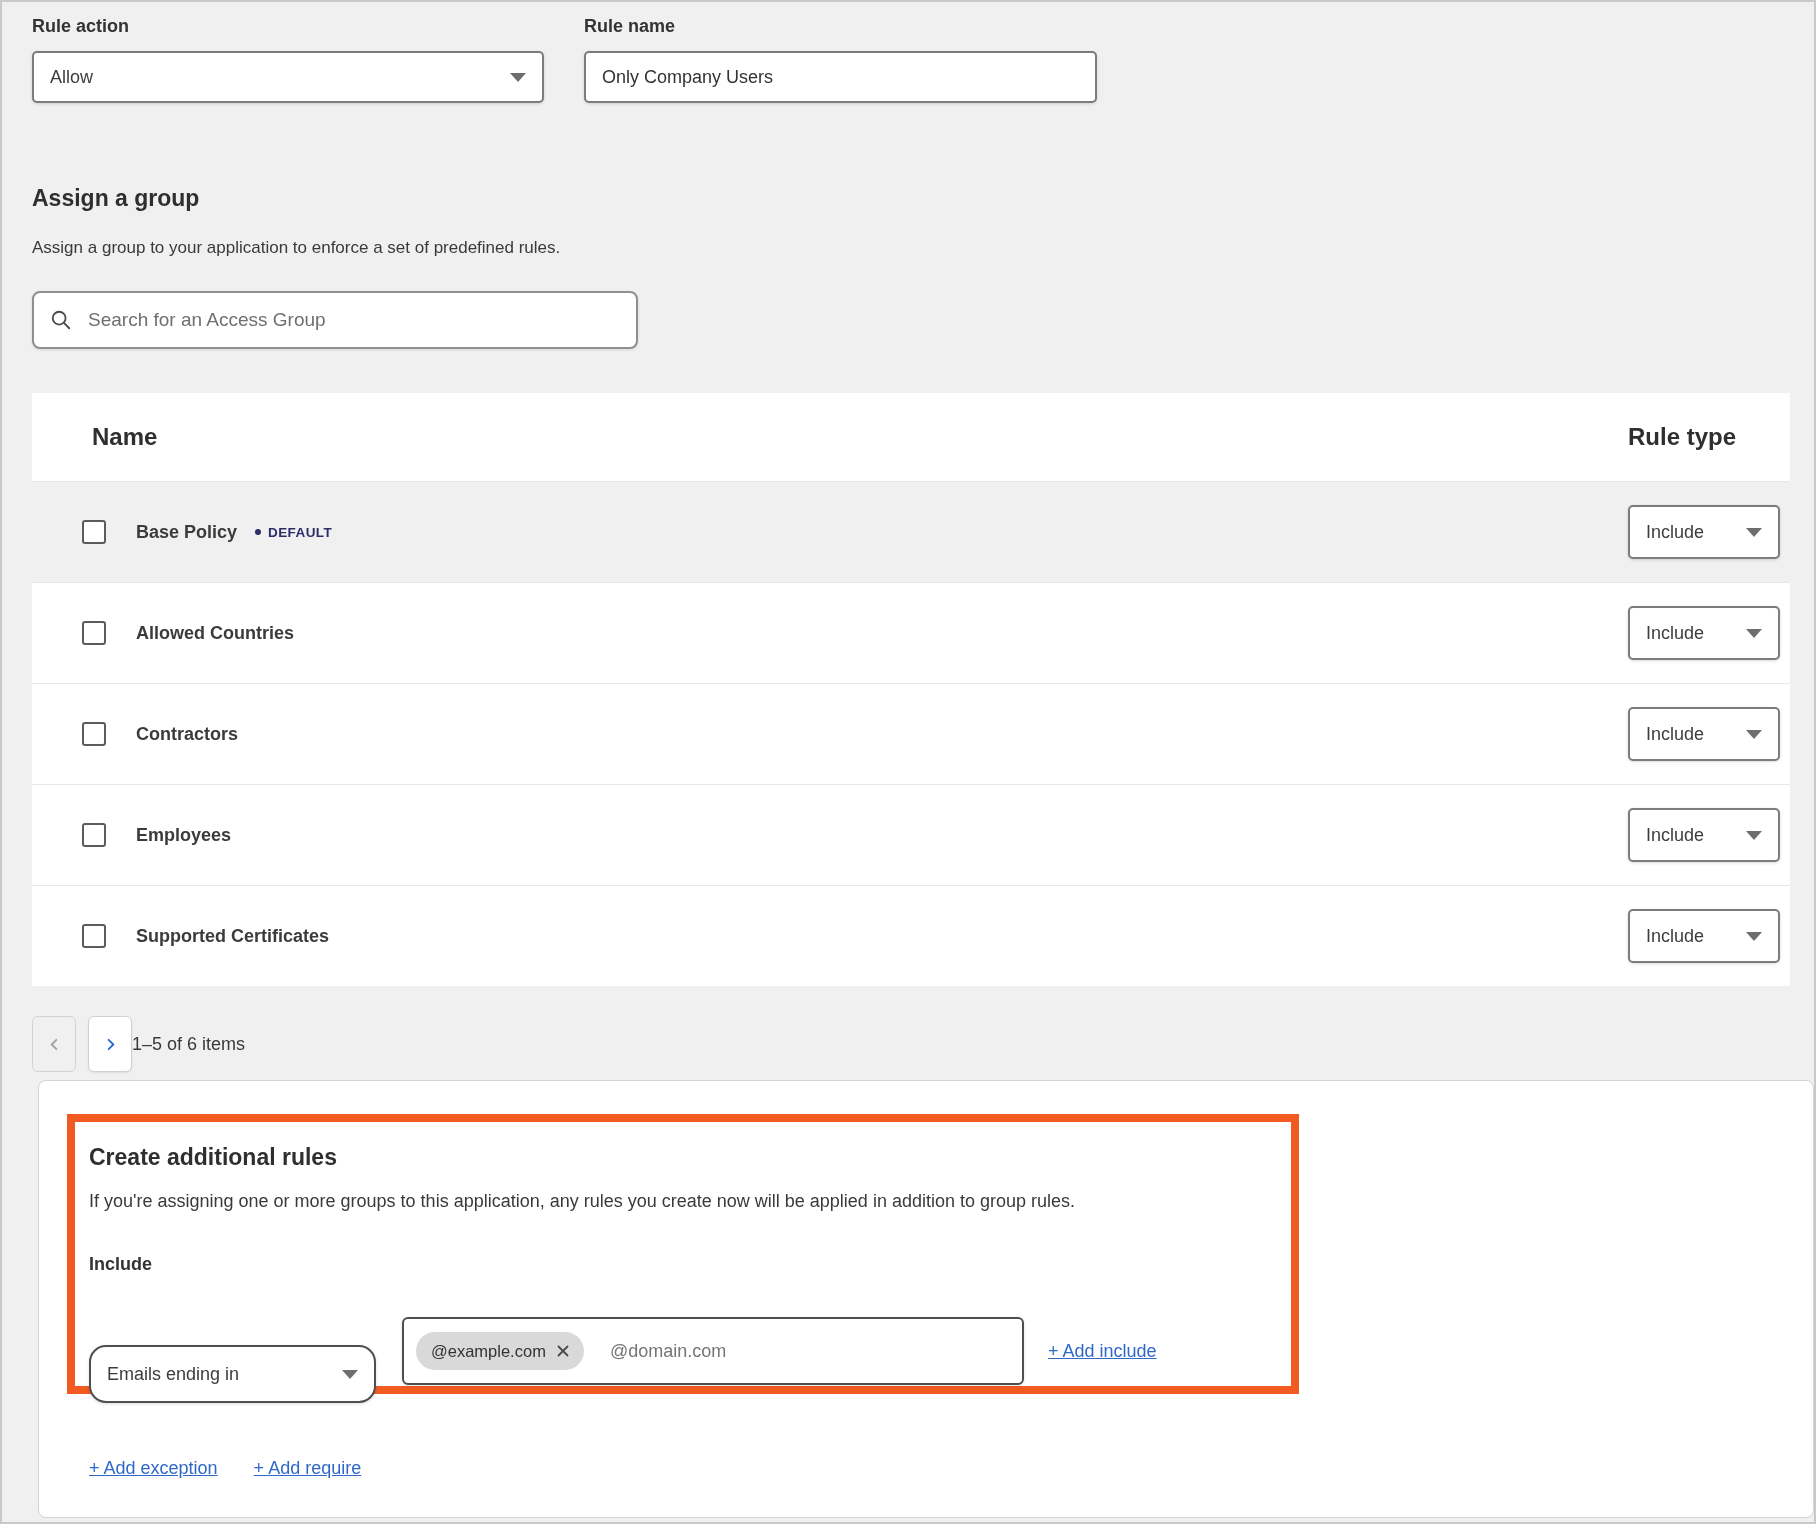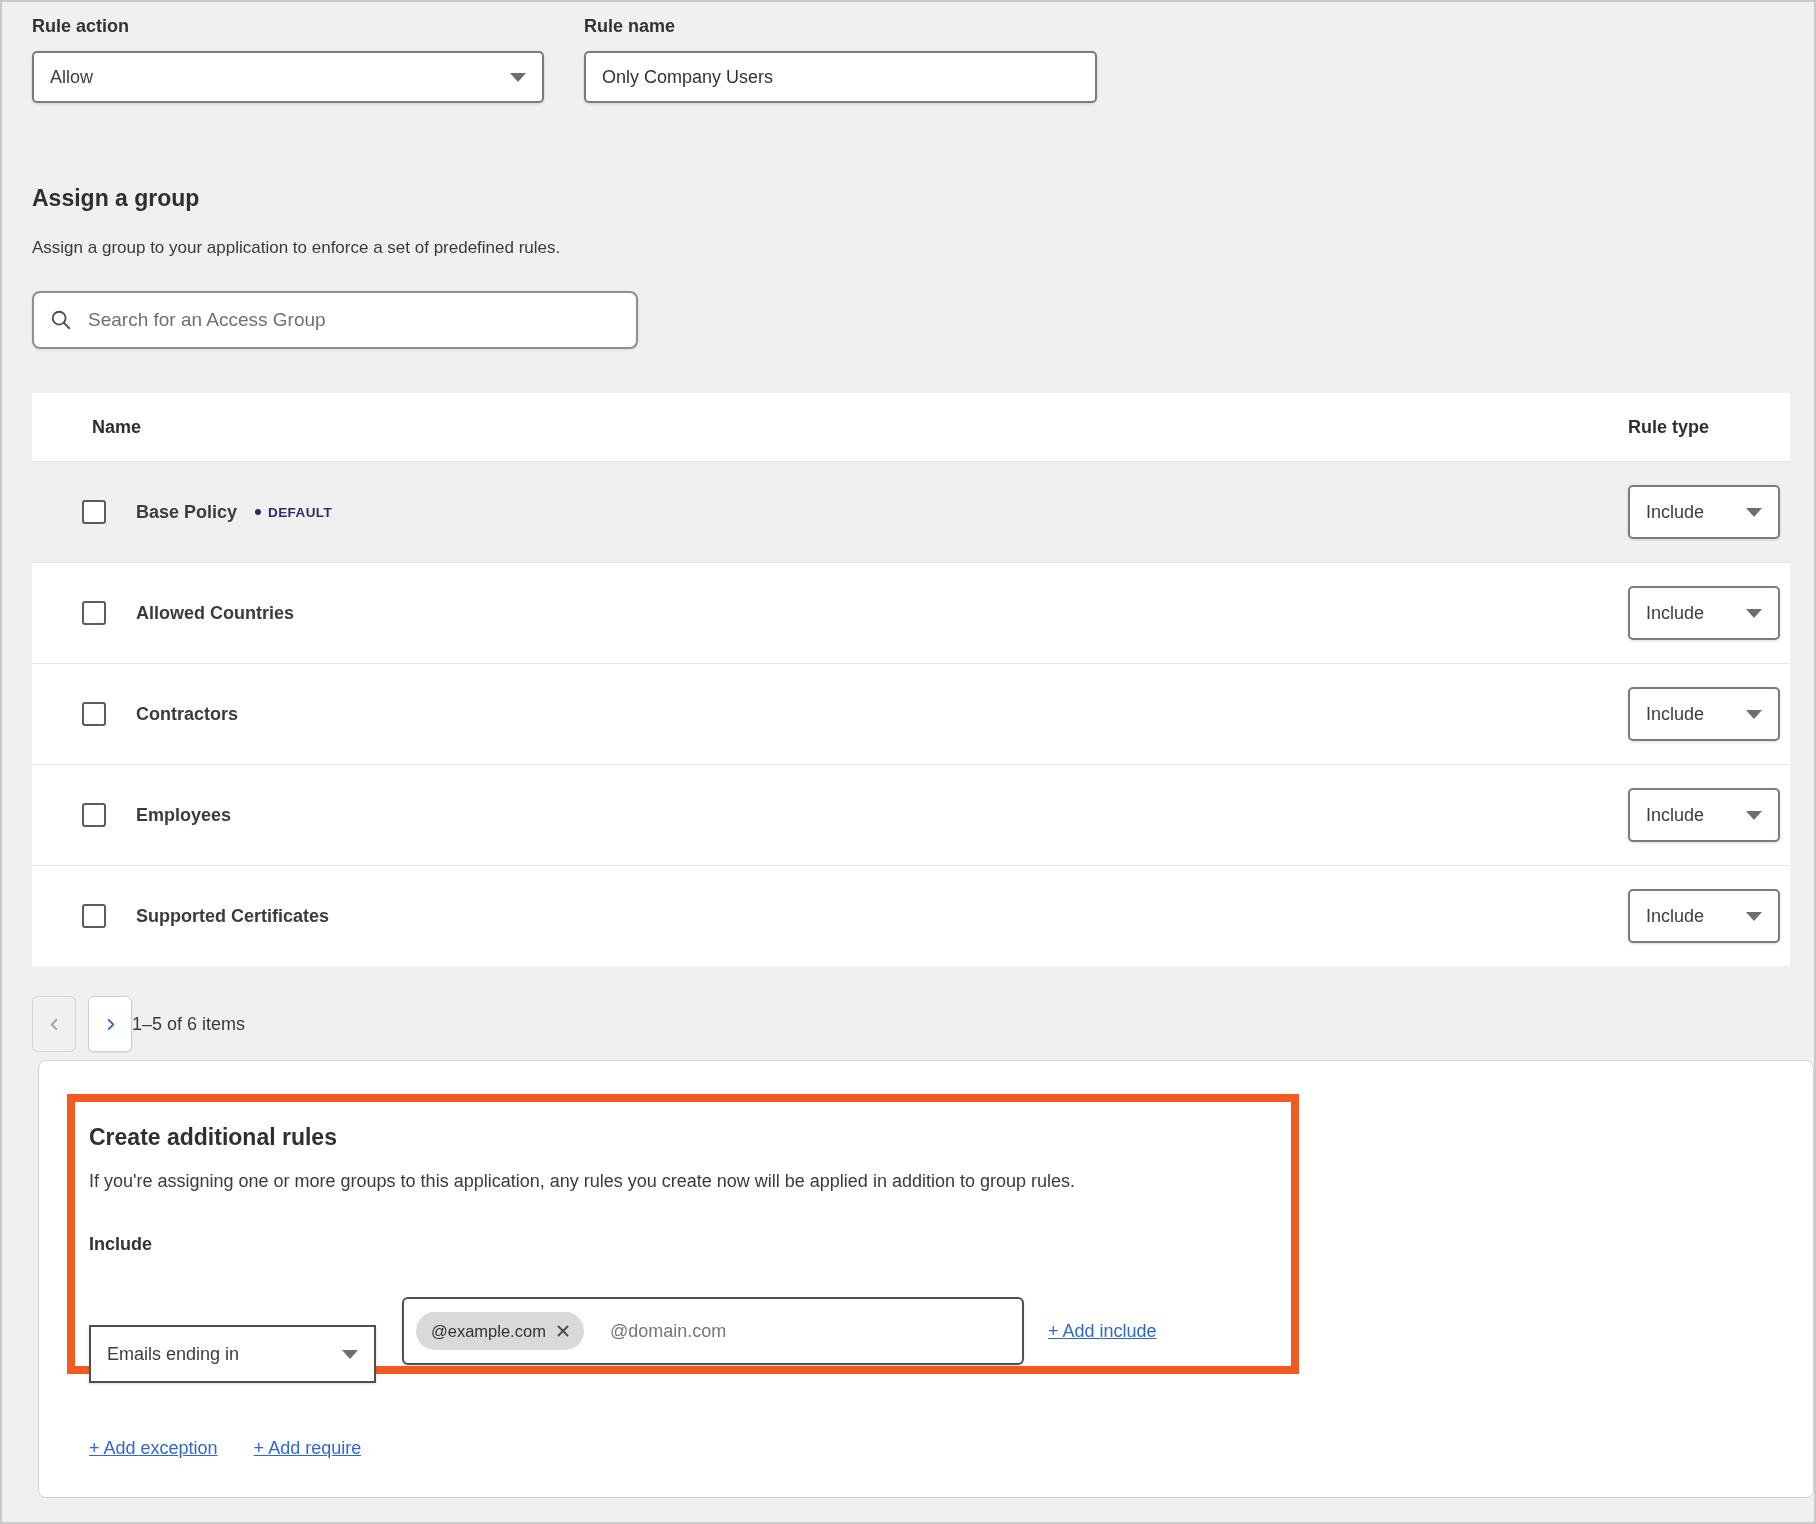--- a/index.html
+++ b/index.html
@@ -32,21 +32,21 @@
   .search-box {
     margin-top:33px; width:606px; height:58px; background:#fff;
     border:2px solid #8f8f8f; border-radius:8px;
     display:flex; align-items:center; gap:14px; padding:12px 16px;
     box-shadow:0 1px 3px rgba(0,0,0,.1);
   }
   .search-box input { border:0; outline:0; flex:1; font-family:inherit; font-size:19px; color:#333; background:transparent; }
   .search-box input::placeholder { color:#6f6f6f; }
   
   .table { margin-top:44px; width:1758px; background:#fff; }
-  .thead { height:68px; display:flex; align-items:center; padding-left:60px; font-weight:bold; font-size:18px; color:#2f2f2f; }
+  .thead { height:88px; display:flex; align-items:center; padding-left:60px; font-weight:bold; font-size:24px; color:#2f2f2f; }
   .col-rule { margin-left:auto; width:156px; margin-right:6px; }
   .group-row { height:101px; display:flex; align-items:center; padding-left:50px; border-top:1px solid #e6e6e6; background:#fff; }
   .row-highlight { background:#f0f0f0; }
   .checkbox { width:24px; height:24px; border:2px solid #5c5c5c; border-radius:3px; background:#fff; flex:none; cursor:pointer; }
   .row-name { font-weight:bold; font-size:18px; margin-left:30px; color:#3b3b3b; }
   .badge { display:flex; align-items:center; gap:7px; margin-left:18px; color:#2d2d6b; font-weight:bold; font-size:13.5px; letter-spacing:.4px;justify-content:center; }
   .dot { width:6px; height:6px; border-radius:50%; background:#2d2d6b; }
   .rule-select { width:152px; height:54px; margin-left:auto; margin-right:10px; font-size:18px; }
   
   .pagination { margin-top:30px; display:flex; align-items:center; }
@@ -58,21 +58,21 @@
   .card {
     margin-top:8px; margin-left:6px; width:1776px; height:438px;
     background:#fff; border:1px solid #d4d4d4; border-radius:8px;
     padding:33px 0 0 28px;
   }
   .highlight-box { width:1232px; height:280px; border:8px solid #f15b22; padding:22px 24px 0 14px; background:#fff; }
   .highlight-box h3 { margin:0; font-size:23px; color:#2f2f2f; }
   .highlight-box p { margin:20px 0 0; font-size:18px; color:#3a3a3a; }
   .inc-label { margin-top:42px; font-weight:bold; font-size:18px; color:#333; }
   .controls { margin-top:24px; display:flex; align-items:center; }
-  .criteria-select { width:287px; height:58px; border-color:#4f4f4f; border-radius:0;margin-top:46px; }
+  .criteria-select { width:287px; height:58px; border-color:#4f4f4f; border-radius:17px;margin-top:46px; }
   .tag-input {
     margin-left:26px; width:622px; height:68px; background:#fff;
     border:2px solid #4f4f4f; border-radius:6px;
     display:flex; align-items:center; gap:26px; padding:0 12px;
     box-shadow:0 1px 3px rgba(0,0,0,.12); cursor:text;
   }
   .pill { background:#d9d9d9; border-radius:19px; height:38px; display:flex; align-items:center; gap:11px; padding:0 15px; font-size:16.5px; color:#333; }
   .pill .x { cursor:pointer; display:flex; }
   .ph { color:#757575; font-size:18px; }
   .link { color:#3068c8; text-decoration:underline; font-size:18px; cursor:pointer; font-weight:normal; }

